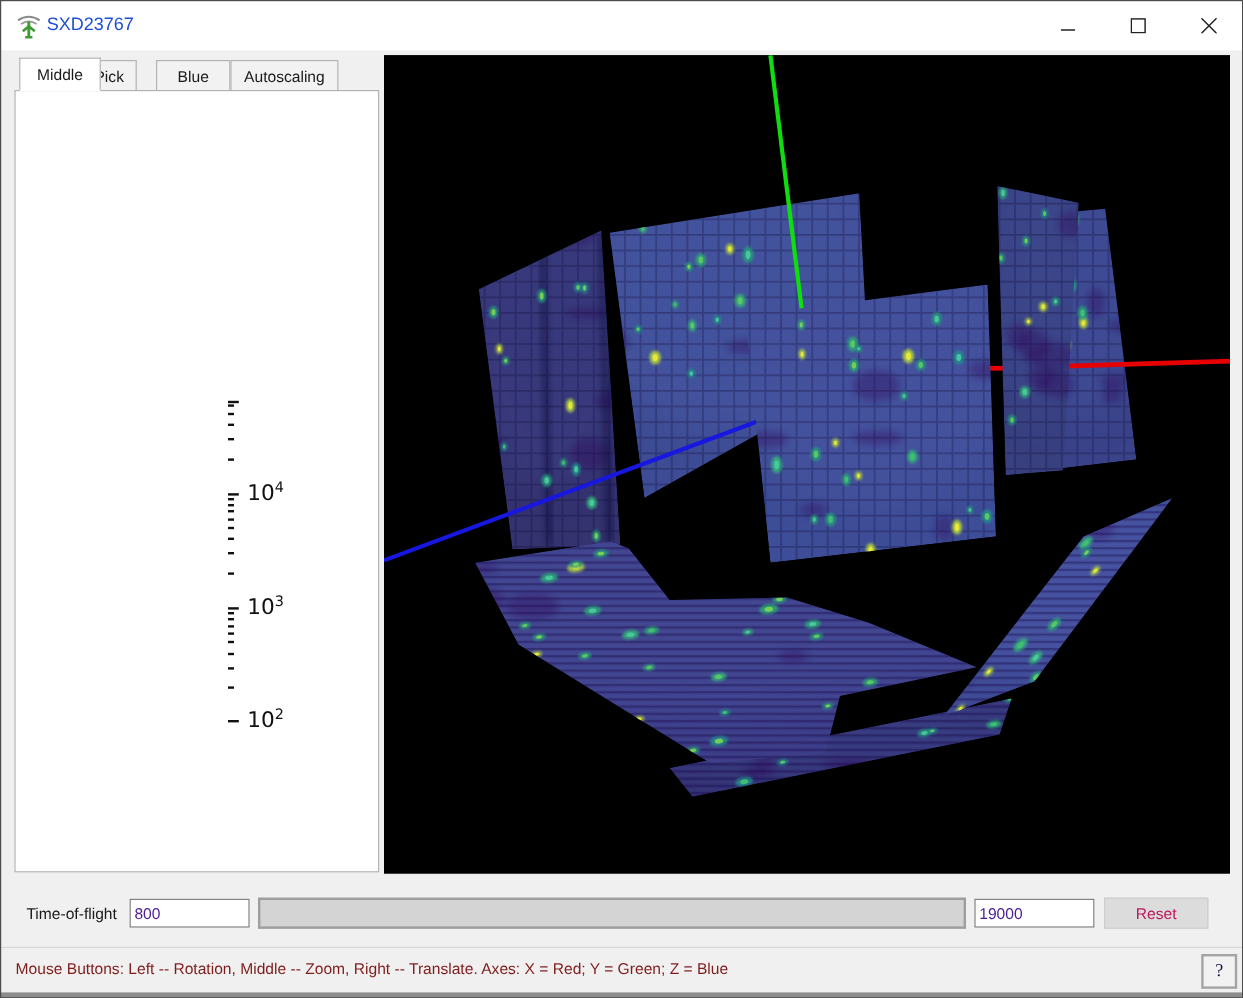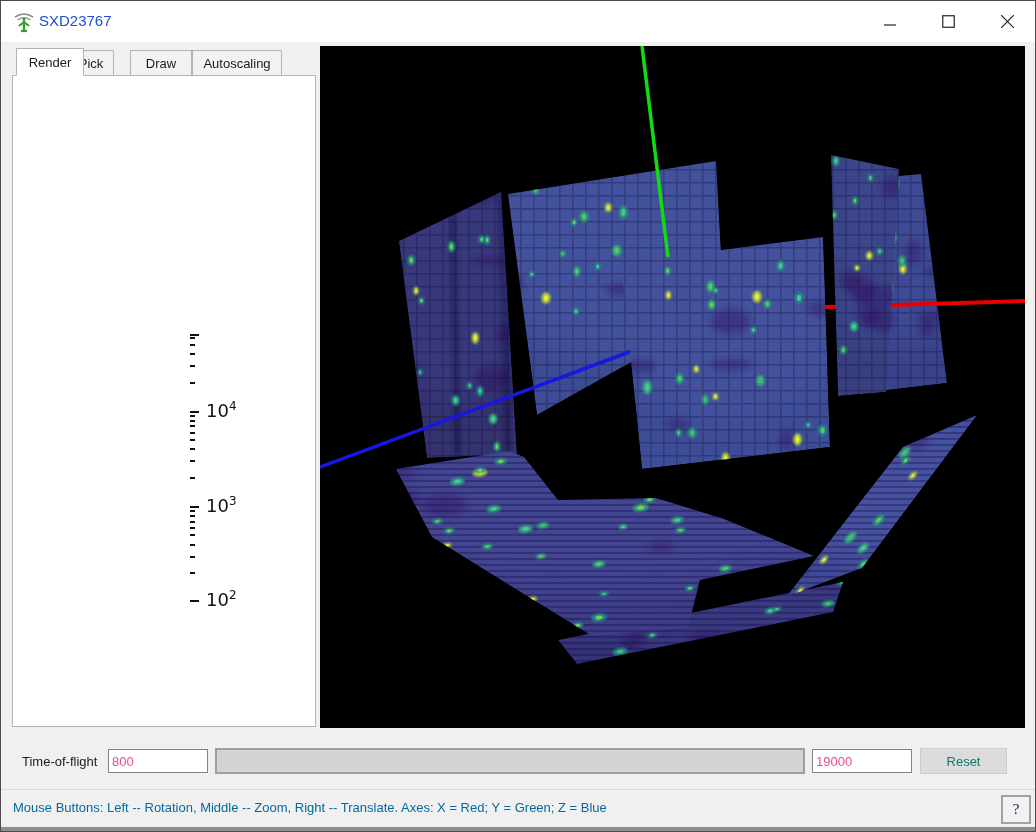--- a/index.html
+++ b/index.html
@@ -26,37 +26,37 @@
         border:1px solid #b3b3b3;box-sizing:border-box;z-index:1;}
   
   .btn{position:absolute;box-sizing:border-box;background:#e5e5e5;border:1px solid #aeaeae;
        font-size:13px;color:#111;display:flex;align-items:center;justify-content:center;}
   .btn .caret{position:absolute;right:9px;top:50%;margin-top:-2px;width:0;height:0;
        border-left:4px solid transparent;border-right:4px solid transparent;border-top:5px solid #222;}
   .combo{position:absolute;box-sizing:border-box;background:#e7e7e7;border:1px solid #a6a6a6;
        font-size:13px;color:#111;display:flex;align-items:center;}
   .combo .chev{margin-left:auto;margin-right:6px;}
   .field{position:absolute;box-sizing:border-box;border:1px solid #828282;background:#fff;
-       font-size:13px;color:#ec4899;padding:0 3px;font-family:"Liberation Sans",sans-serif;}
+       font-size:13px;color:#4c1d95;padding:0 3px;font-family:"Liberation Sans",sans-serif;}
   .checkbox{position:absolute;box-sizing:border-box;width:16px;height:16px;background:#fff;border:1px solid #4a4a4a;}
   .lbl{position:absolute;font-size:13px;color:#1a1a1a;white-space:nowrap;}
   .focus-dotted{outline:1px dotted #333;padding:0 2px;}
   
   .cbar{position:absolute;left:139px;top:334px;width:50px;height:268px;border:1px solid #000;box-sizing:content-box;
     background:linear-gradient(to bottom,
       #fde725 0%,#d8e219 7%,#addc30 14%,#84d44b 22%,#5ec962 29%,#3fbc73 36%,#28ae80 43%,
       #21a585 48%,#21918c 57%,#2c728e 68%,#33638d 74%,#3b528b 80%,#472d7b 91%,#440154 100%);}
   .cb-tick{position:absolute;background:#111;height:2px;}
   .cb-label{position:absolute;font-family:"DejaVu Sans",sans-serif;font-size:18px;color:#111;}
   .cb-label sup{font-size:12px;}
   
   .slider{position:absolute;box-sizing:border-box;background:#d4d4d4;border:2px solid #9e9e9e;}
-  .btn.disabled{background:#dcdcdc;border:1px solid #cdcdcd;color:#0f766e;}
+  .btn.disabled{background:#dcdcdc;border:1px solid #cdcdcd;color:#be185d;}
   .statusbar{position:absolute;left:1px;right:1px;top:789px;height:38px;background:#f0f0f0;border-top:1px solid #d8d8d8;}
-  .status-text{position:absolute;left:12px;top:10px;font-size:13px;color:#0369a1;white-space:nowrap;}
+  .status-text{position:absolute;left:12px;top:10px;font-size:13px;color:#7f1d1d;white-space:nowrap;}
   .help-btn{position:absolute;left:1001px;top:795px;width:30px;height:29px;background:#f2f2f2;
      border:2px solid #a3a3a3;box-sizing:border-box;font-family:"Liberation Serif",serif;
      font-size:15px;color:#15154d;display:flex;align-items:center;justify-content:center;z-index:56;}
   
   .scene{position:absolute;left:320px;top:46px;width:705px;height:682px;background:#000;}
 </style>
 </head>
 <body>
 
 <div class="titlebar">
@@ -78,23 +78,23 @@
         <rect x="0.75" y="0.75" width="11.5" height="11.5" fill="none" stroke="#222" stroke-width="1.2"></rect>
       </svg>
   </div>
   <div class="win-btn" style="left:983px">
     <svg width="13" height="13">
         <path d="M0 0 L13 13 M13 0 L0 13" stroke="#222" stroke-width="1.2"></path>
       </svg>
   </div>
 </div>
 
-<div class="tab active" style="left:16px;width:68px">Render</div>
+<div class="tab active" style="left:16px;width:68px">Middle</div>
 <div class="tab" style="left:68px;width:46px">Pick</div>
-<div class="tab" style="left:130px;width:62px">Draw</div>
+<div class="tab" style="left:130px;width:62px">Blue</div>
 <div class="tab" style="left:192px;width:90px">Autoscaling</div>
 
 <div class="pane"></div>
 
 <div class="btn" style="left:26px;top:86px;width:282px;height:26px">
   <span>Full 3D</span>
   <span class="caret"></span>
 </div>
 
 <span class="lbl" style="left:36px;top:134px">Axis View:</span>

